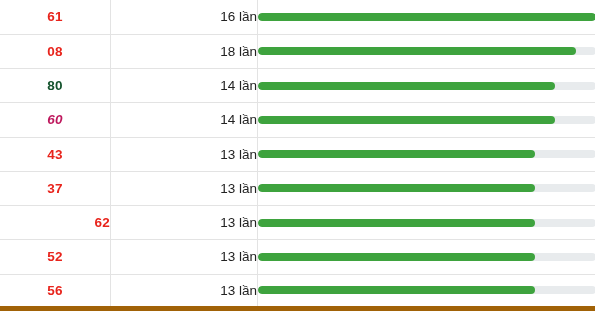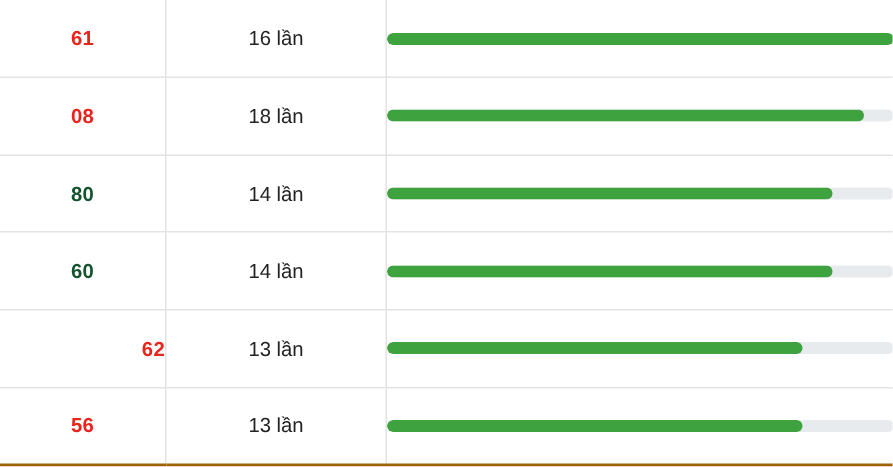--- a/index.html
+++ b/index.html
@@ -30,35 +30,35 @@
 
   .stats-table td {
     border-bottom: 1px solid #e3e3e3;
     border-right: 1px solid #e3e3e3;
     padding: 0;
     vertical-align: middle;
     background: #fff;
   }
 
   .stats-table tr:last-child td {
-    border-bottom: 2px solid #a16207;
+    border-bottom: 5px solid #a16207;
   }
 
   .col-number {
     width: 110px;
     text-align: center;
     color: #e8241c;
     font-weight: bold;
     font-size: 13.5px;
     letter-spacing: 0.2px;
   }
 
   .col-count {
     width: 146px;
-    text-align: center;
+    text-align: right;
     color: #222222;
     font-size: 13.5px;
   }
 
   .col-bar {
     width: 338px;
     border-right: none;
     padding: 0 13px 0 8px;
   }
 
@@ -106,30 +106,57 @@
     <tr>
       <td class="col-number" style="color: #14532d;">80</td>
       <td class="col-count">14 lần</td>
       <td class="col-bar">
         <div class="bar-track" style="background: rgb(232, 235, 237);">
           <div class="bar-fill" style="width: 88%; background: rgb(62, 163, 62);"></div>
         </div>
       </td>
     </tr>
     <tr>
-      <td class="col-number" style="color: #14532d;">60</td>
+      <td class="col-number" style="color: #be185d; font-style: italic;">60</td>
       <td class="col-count">14 lần</td>
       <td class="col-bar">
         <div class="bar-track" style="background: rgb(232, 235, 237);">
           <div class="bar-fill" style="width: 88%; background: rgb(62, 163, 62);"></div>
         </div>
       </td>
     </tr>
     <tr>
+      <td class="col-number" style="color: rgb(232, 36, 28);">43</td>
+      <td class="col-count">13 lần</td>
+      <td class="col-bar">
+        <div class="bar-track" style="background: rgb(232, 235, 237);">
+          <div class="bar-fill" style="width: 82%; background: rgb(62, 163, 62);"></div>
+        </div>
+      </td>
+    </tr>
+    <tr>
+      <td class="col-number" style="color: rgb(232, 36, 28);">37</td>
+      <td class="col-count">13 lần</td>
+      <td class="col-bar">
+        <div class="bar-track" style="background: rgb(232, 235, 237);">
+          <div class="bar-fill" style="width: 82%; background: rgb(62, 163, 62);"></div>
+        </div>
+      </td>
+    </tr>
+    <tr>
       <td class="col-number" style="color: rgb(232, 36, 28); text-align: right;">62</td>
+      <td class="col-count">13 lần</td>
+      <td class="col-bar">
+        <div class="bar-track" style="background: rgb(232, 235, 237);">
+          <div class="bar-fill" style="width: 82%; background: rgb(62, 163, 62);"></div>
+        </div>
+      </td>
+    </tr>
+    <tr>
+      <td class="col-number" style="color: rgb(232, 36, 28);">52</td>
       <td class="col-count">13 lần</td>
       <td class="col-bar">
         <div class="bar-track" style="background: rgb(232, 235, 237);">
           <div class="bar-fill" style="width: 82%; background: rgb(62, 163, 62);"></div>
         </div>
       </td>
     </tr>
     <tr>
       <td class="col-number" style="color: rgb(232, 36, 28);">56</td>
       <td class="col-count">13 lần</td>

